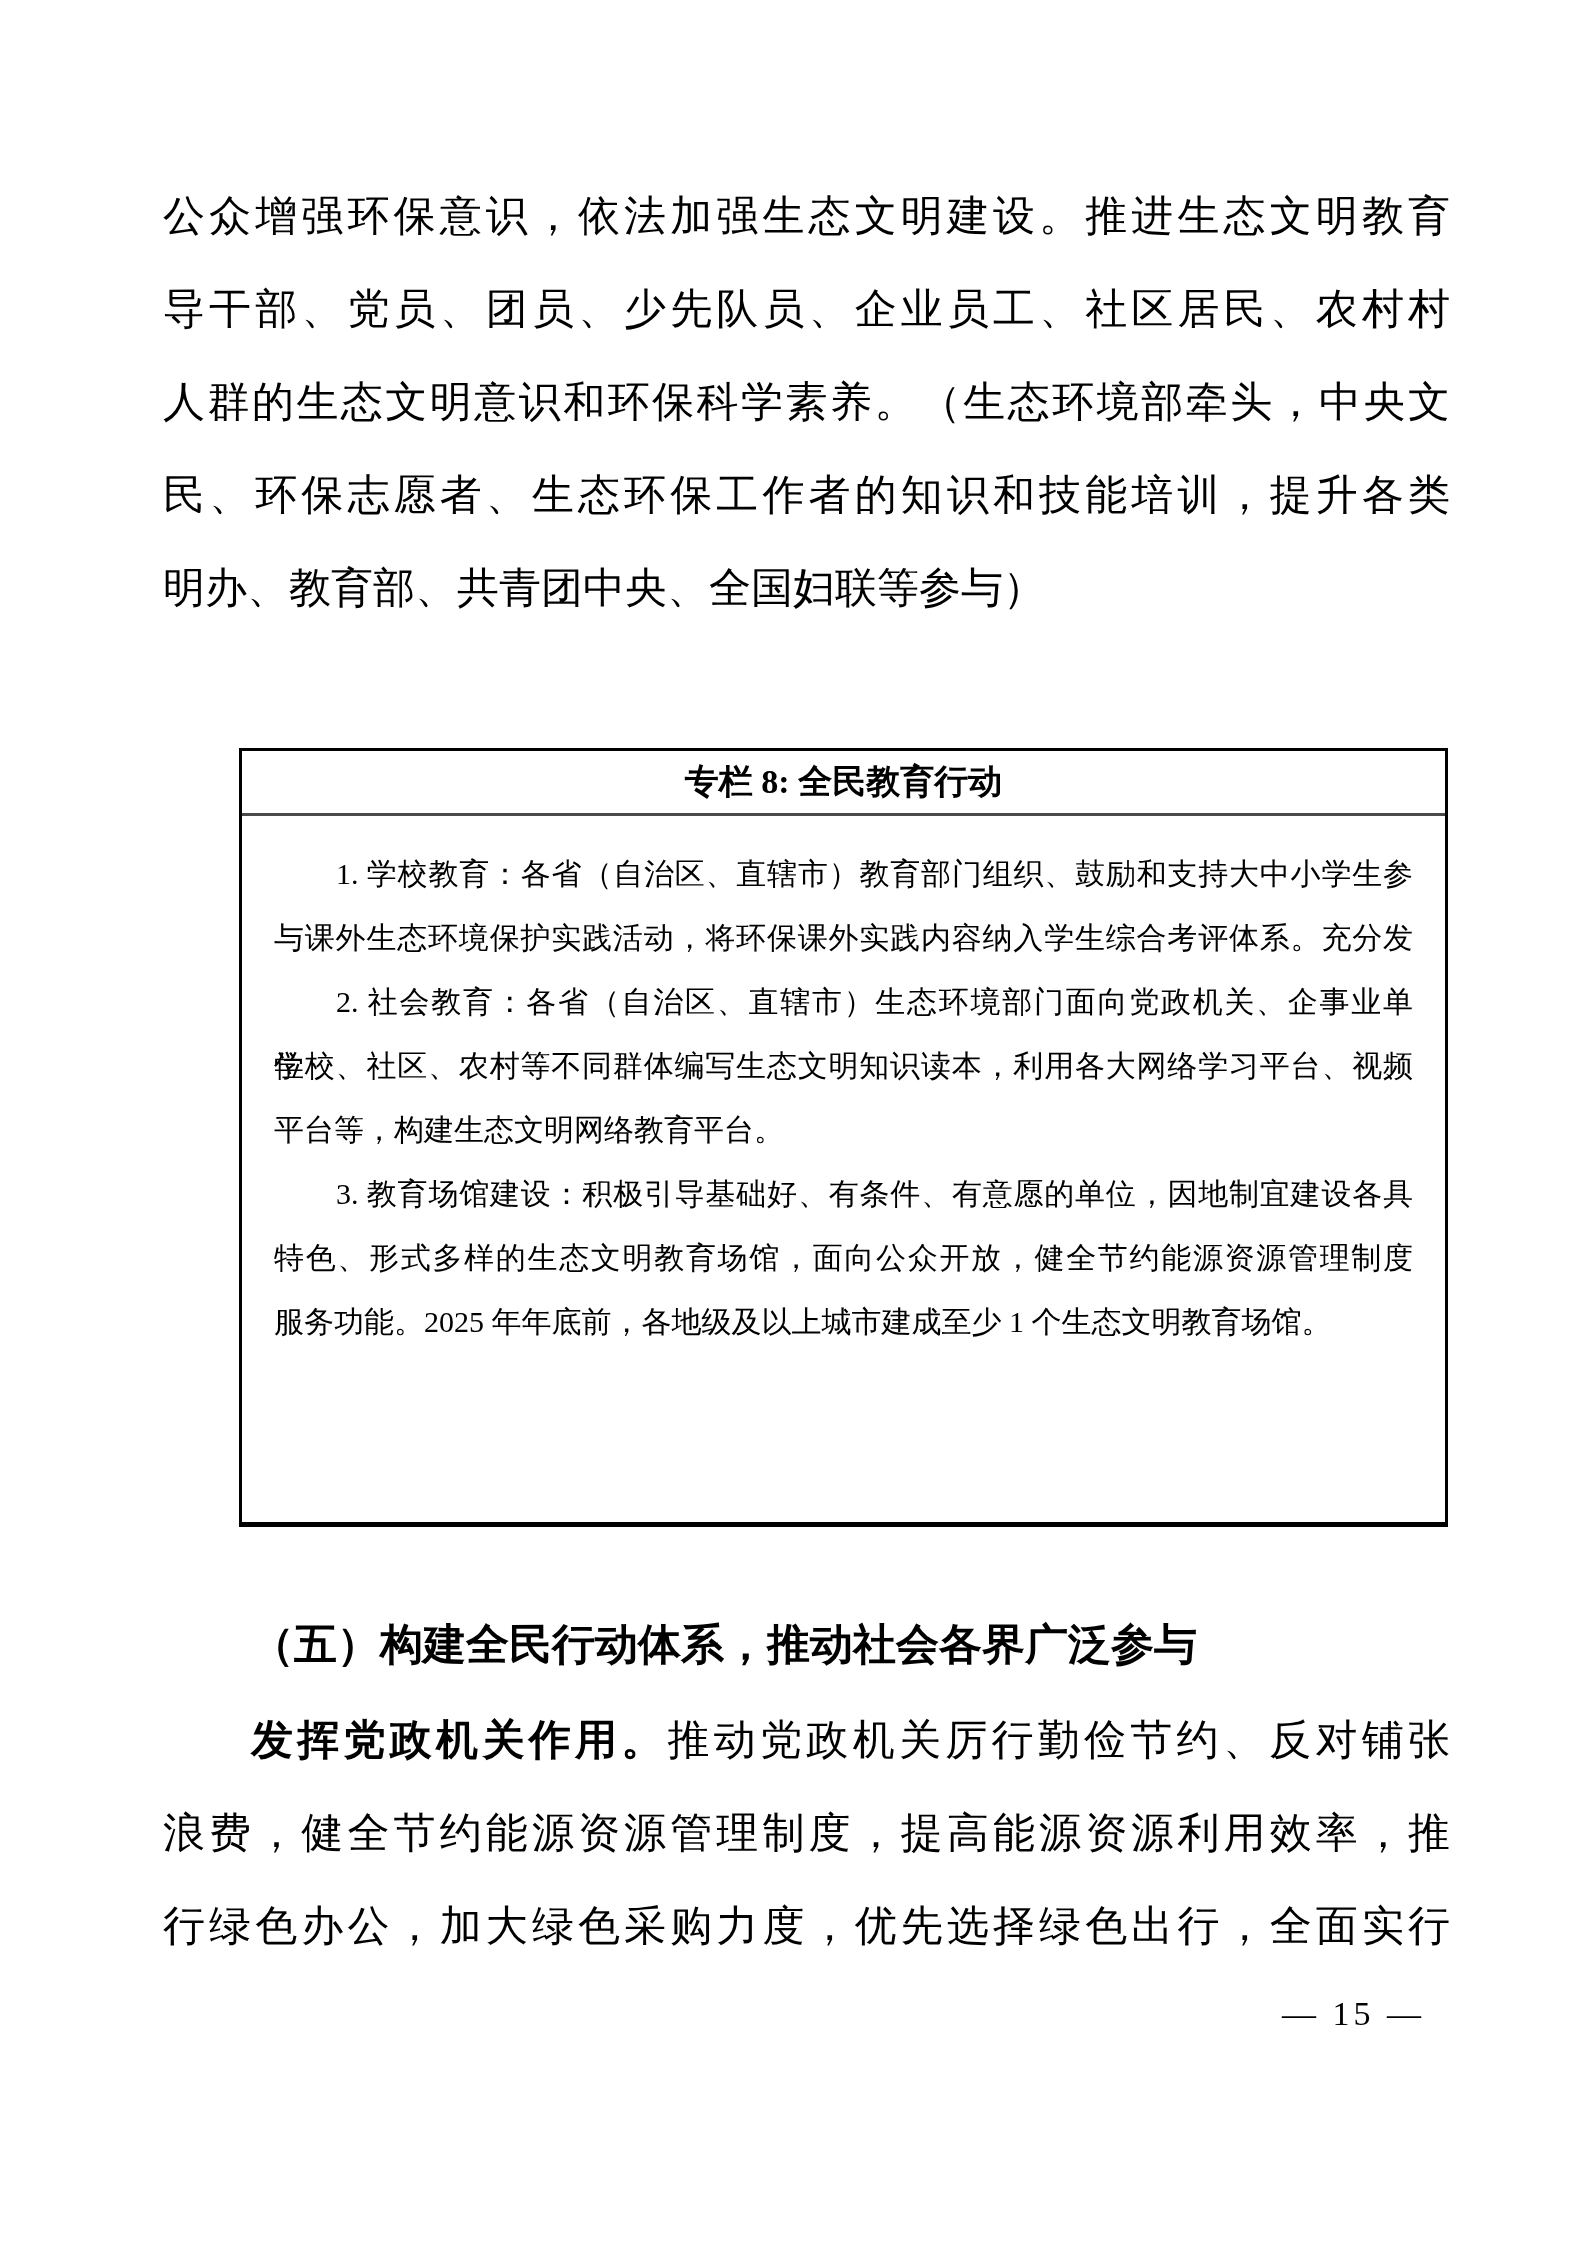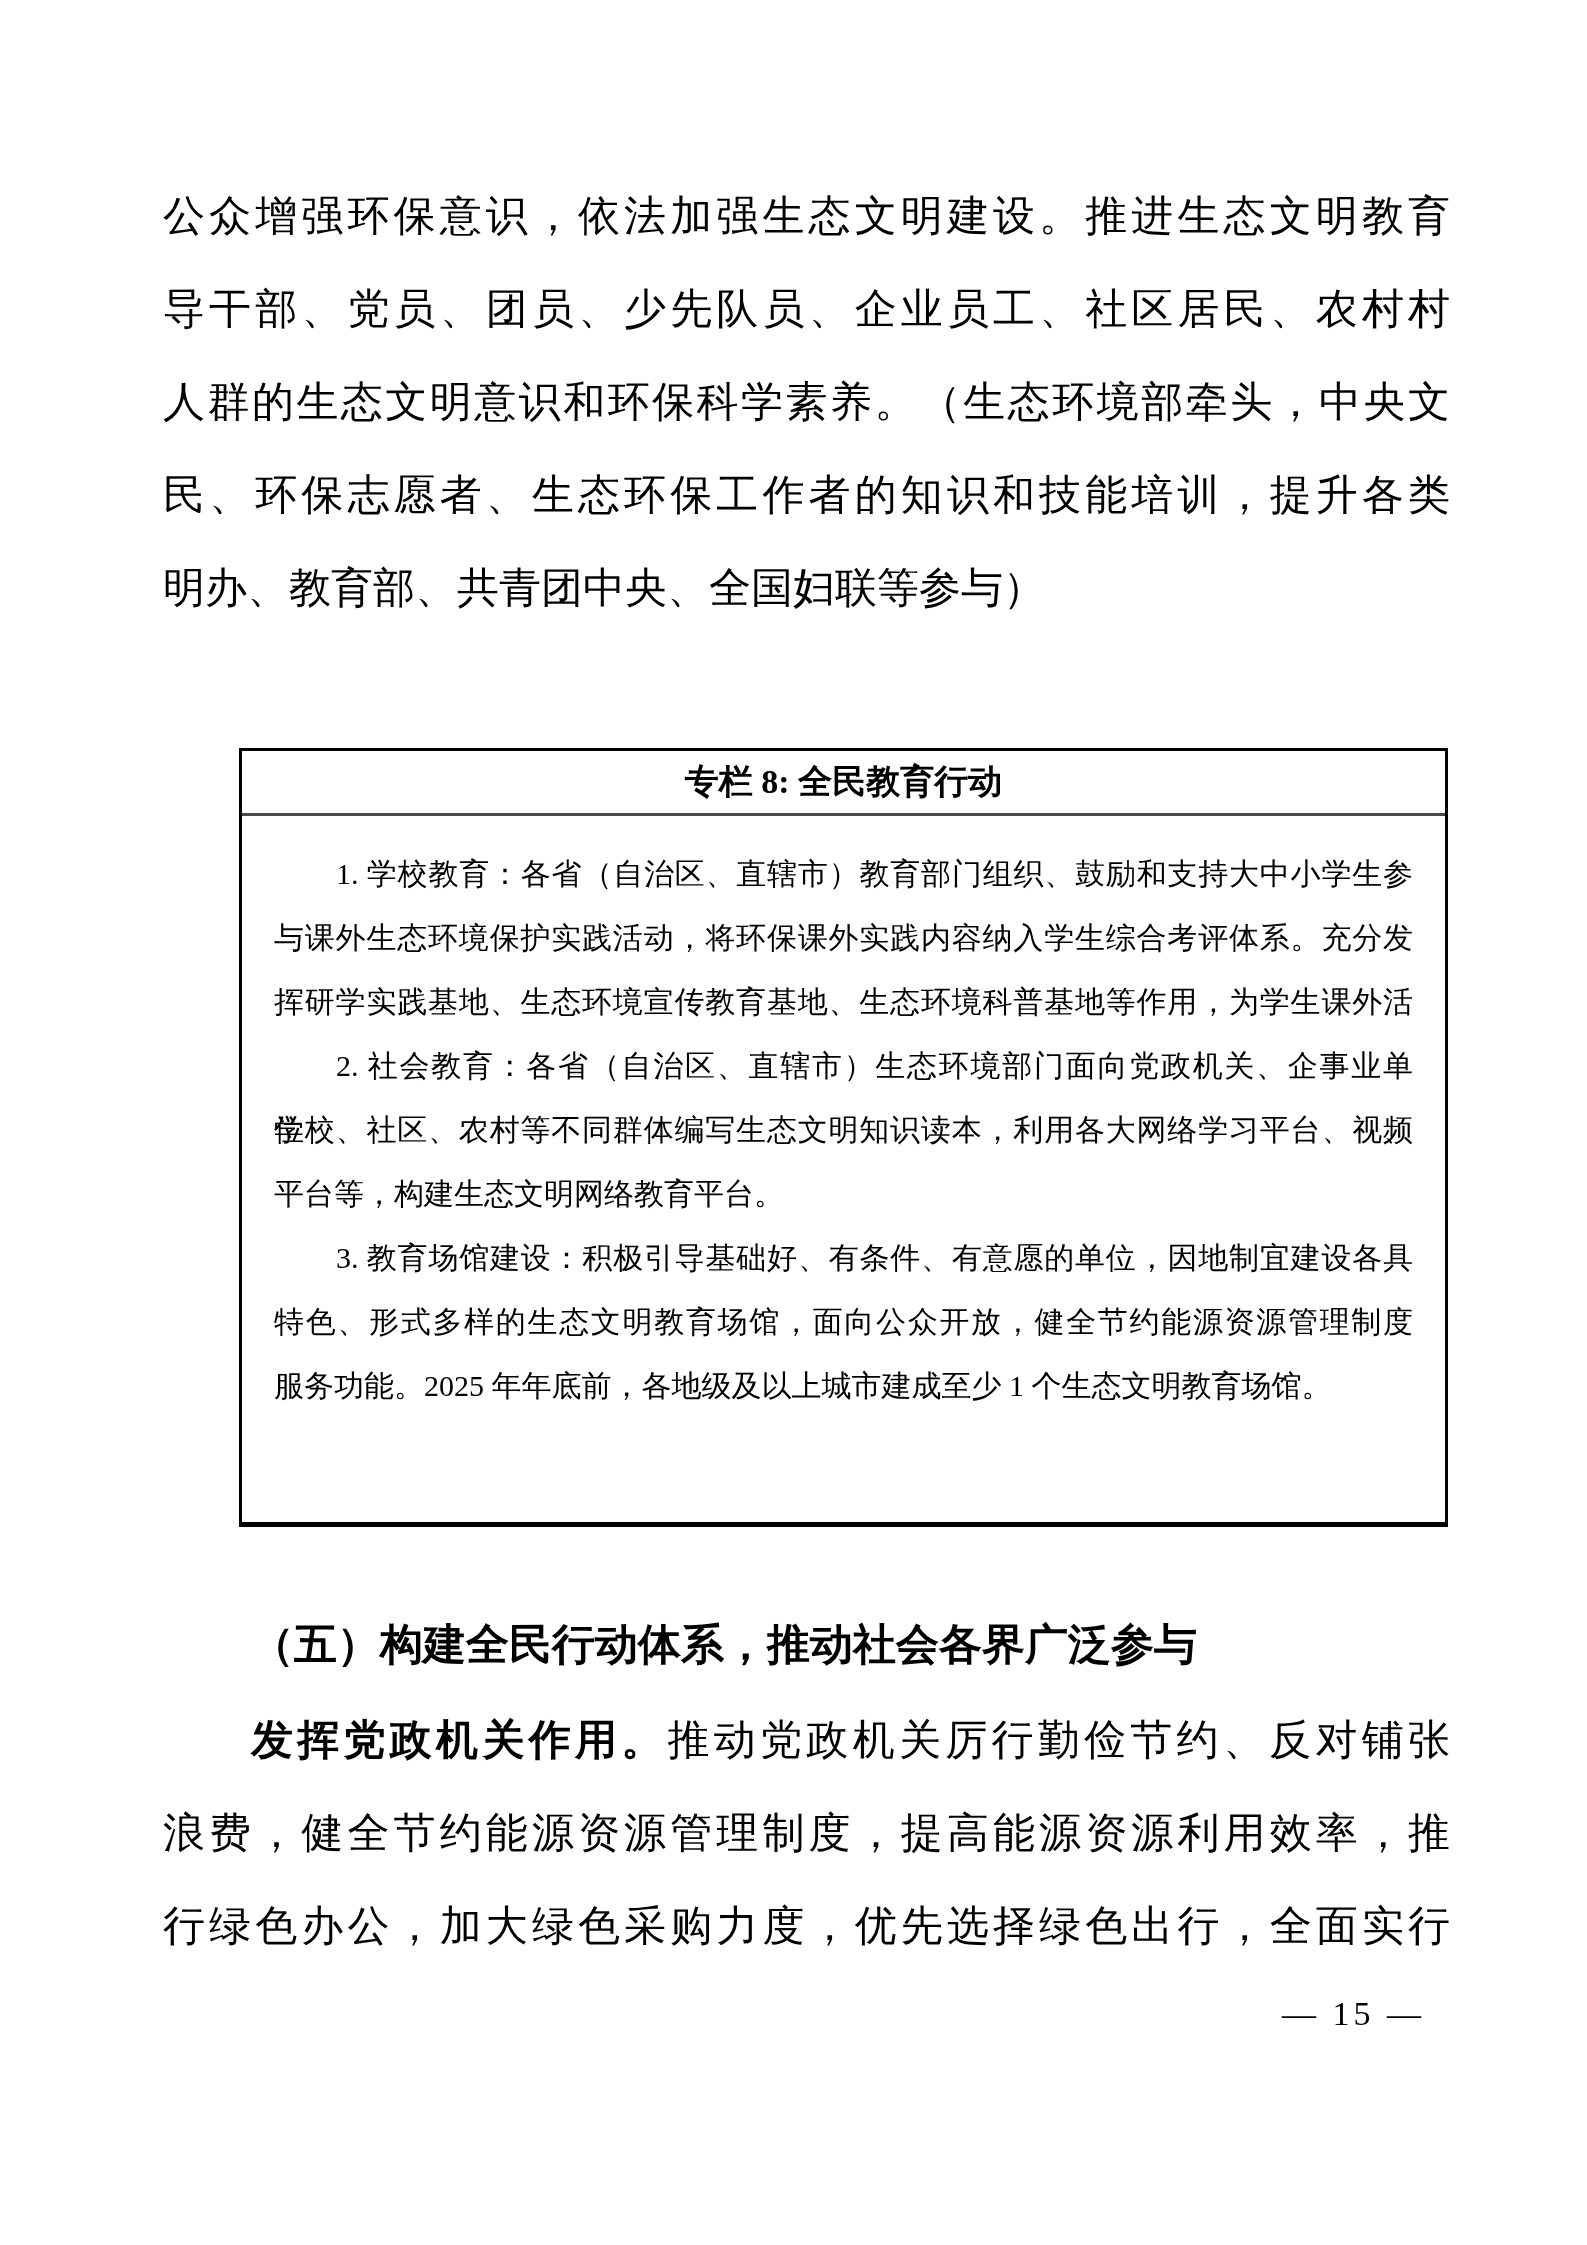--- a/index.html
+++ b/index.html
@@ -81,21 +81,20 @@
     <div class="ln just">民、环保志愿者、生态环保工作者的知识和技能培训，提升各类</div>
     <div class="ln lastln">明办、教育部、共青团中央、全国妇联等参与）</div>
   </div>
 
   <div class="panel">
     <div class="panel-title">专栏 8: 全民教育行动</div>
     <div class="panel-body">
 
       <div class="pln just pind">1. 学校教育：各省（自治区、直辖市）教育部门组织、鼓励和支持大中小学生参</div>
       <div class="pln just">与课外生态环境保护实践活动，将环保课外实践内容纳入学生综合考评体系。充分发</div>
-      <div class="pln just">挥研学实践基地、生态环境宣传教育基地、生态环境科普基地等作用，为学生课外活</div>
 
       <div class="pln just pind">2. 社会教育：各省（自治区、直辖市）生态环境部门面向党政机关、企事业单位、</div>
       <div class="pln just">学校、社区、农村等不同群体编写生态文明知识读本，利用各大网络学习平台、视频</div>
       <div class="pln lastln">平台等，构建生态文明网络教育平台。</div>
 
       <div class="pln just pind">3. 教育场馆建设：积极引导基础好、有条件、有意愿的单位，因地制宜建设各具</div>
       <div class="pln just">特色、形式多样的生态文明教育场馆，面向公众开放，健全节约能源资源管理制度</div>
       <div class="pln lastln">服务功能。2025 年年底前，各地级及以上城市建成至少 1 个生态文明教育场馆。</div>
     </div>
   </div>

